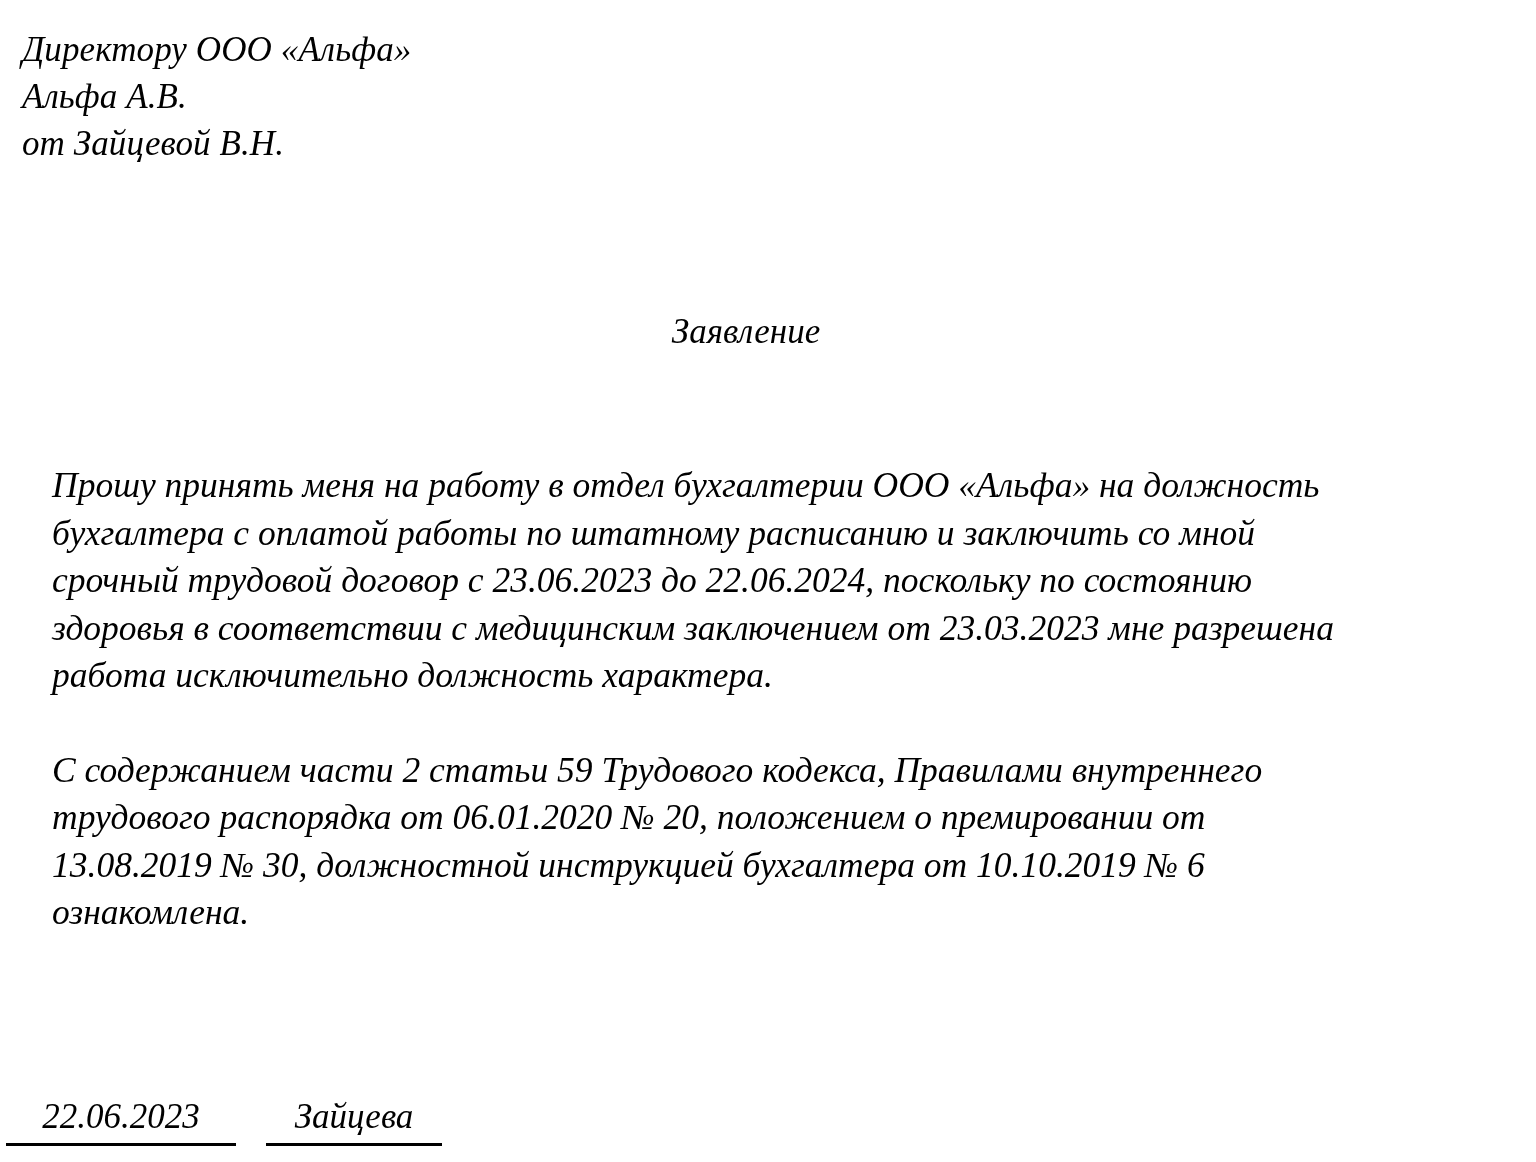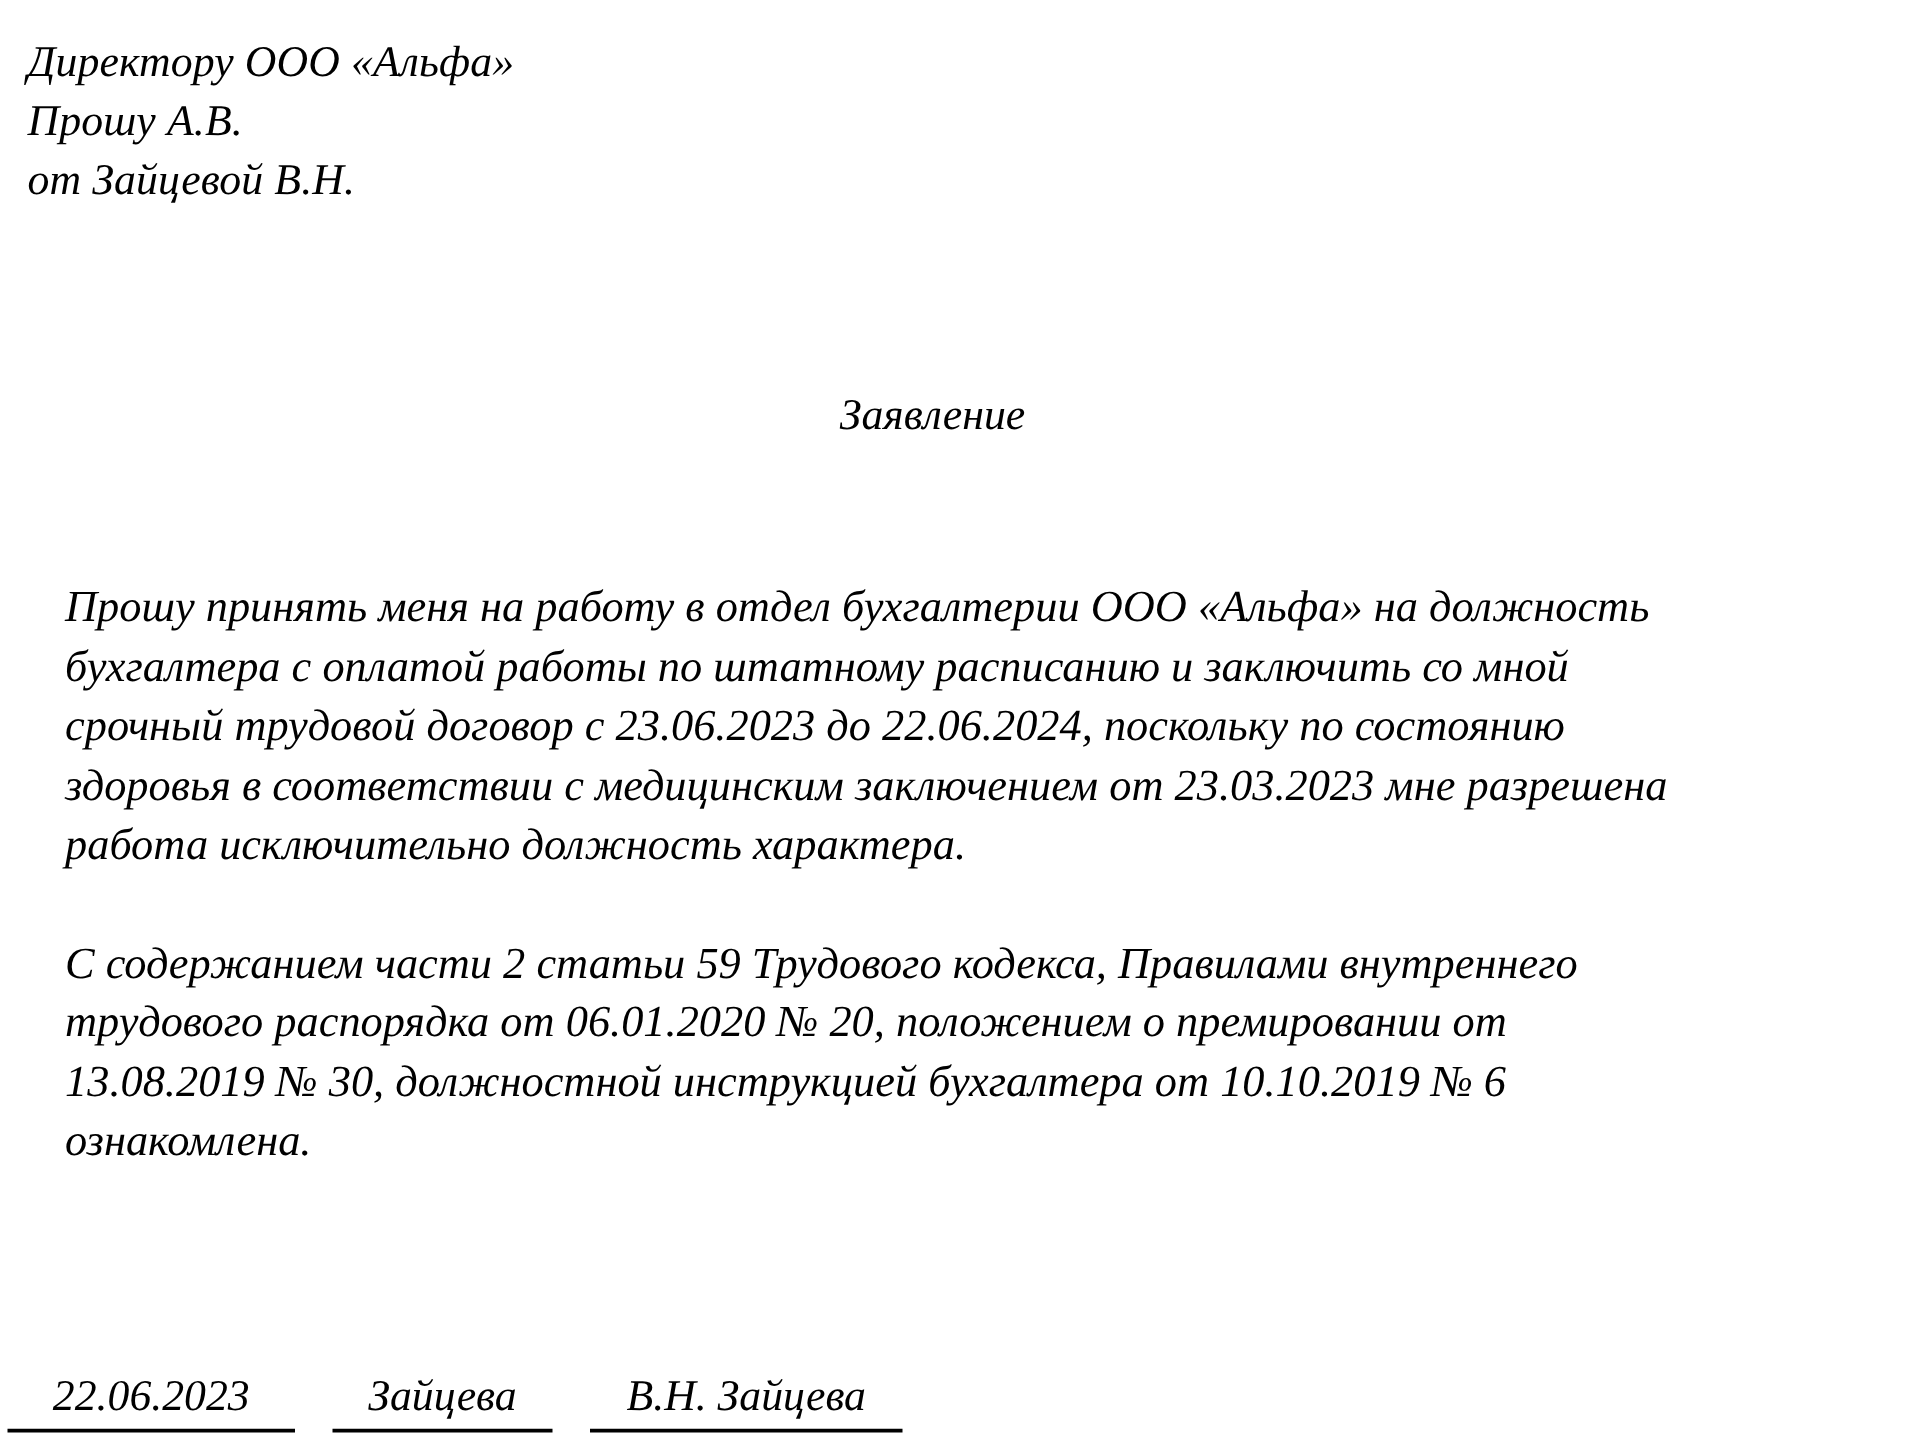--- a/index.html
+++ b/index.html
@@ -110,21 +110,21 @@
   .sig-sign  { left: 266px; width: 176px; }
   .sig-name  { left: 472px; width: 250px; }
 </style>
 </head>
 <body>
 
 <div class="page">
 
   <div class="addressee">
     <div class="line">Директору ООО «Альфа»</div>
-    <div class="line">Прошу А.В.</div>
+    <div class="line">Альфа А.В.</div>
     <div class="line">от Зайцевой В.Н.</div>
   </div>
 
   <div class="doc-title">Заявление</div>
 
   <div class="body-block">
 
     <div class="para">
       <span class="ln">Прошу принять меня на работу в отдел бухгалтерии ООО «Альфа» на должность</span>
       <span class="ln">бухгалтера с оплатой работы по штатному расписанию и заключить со мной</span>
@@ -149,20 +149,16 @@
     <div class="sig-cell sig-date">
       <span class="sig-text">22.06.2023</span>
       <span class="sig-rule"></span>
     </div>
 
     <div class="sig-cell sig-sign">
       <span class="sig-text">Зайцева</span>
       <span class="sig-rule"></span>
     </div>
 
-    <div class="sig-cell sig-name">
-      <span class="sig-text">В.Н. Зайцева</span>
-      <span class="sig-rule"></span>
-    </div>
 
   </div>
 
 </div>
 
 </body></html>

